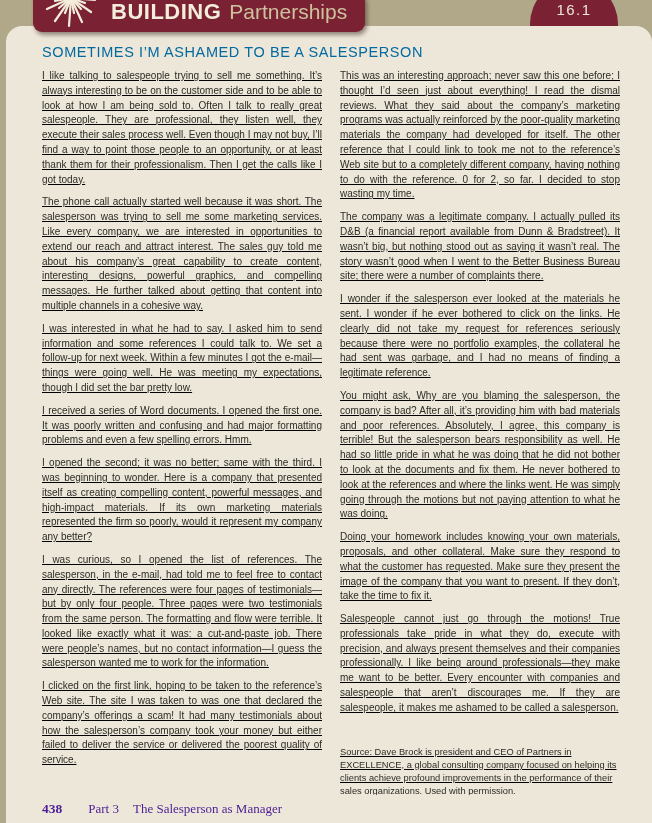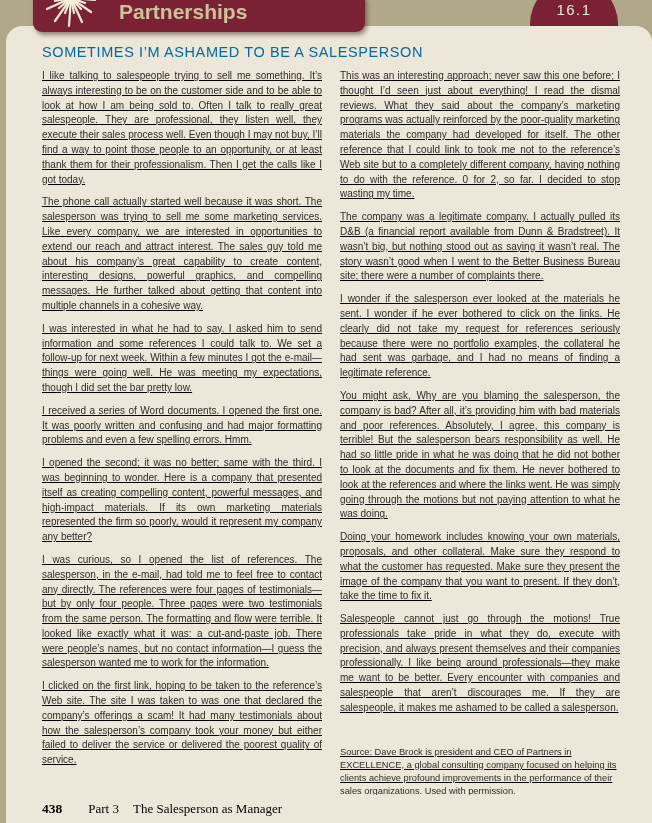--- a/index.html
+++ b/index.html
@@ -27,37 +27,37 @@
   .col p{
     font-size:10px;line-height:14.8px;text-align:justify;
     color:#2c2b27;margin:0 0 8px 0;
   }
   .col p.source-note{
     font-size:9.3px;line-height:13px;text-align:left;margin-top:30px;color:#2c2b27;
   }
   .footer{
     position:absolute;left:36px;bottom:6px;
     font-family:"Liberation Serif","DejaVu Serif",serif;
-    font-size:13px;color:#000000;display:flex;align-items:flex-end;
+    font-size:13px;color:#4c1d95;display:flex;align-items:flex-end;
   }
   .footer .pgnum{font-weight:bold;margin-right:26px;font-size:13.5px;}
   .footer .part{margin-right:14px;}
   .banner{
     position:absolute;left:33px;top:-8px;width:332px;height:40px;
     background:#7a2134;border-radius:9px;
     box-shadow:2px 3px 4px rgba(40,15,10,.45);
     display:flex;align-items:center;
     padding-left:78px;box-sizing:border-box;
     z-index:3;
   }
   .banner .word-bold{
     font-size:22px;font-weight:bold;color:#f3edda;letter-spacing:.5px;white-space:nowrap;
   }
   .banner .word-light{
-    font-size:21px;font-weight:700;color:#cdc29c;margin-left:8px;white-space:nowrap;
+    font-size:21px;font-weight:400;color:#cdc29c;margin-left:8px;white-space:nowrap;
   }
   .starburst{
     position:absolute;left:6px;top:0;width:80px;height:40px;overflow:visible;
   }
   .badge-dome{
     position:absolute;left:530px;top:-20px;width:88px;height:46px;
     background:#7a2134;border-radius:44px 44px 0 0;
     box-sizing:border-box;padding-top:21px;text-align:center;
     z-index:2;
   }
@@ -113,18 +113,19 @@
       <line x1="32" y1="6" x2="35" y2="21"></line>
       <line x1="32" y1="6" x2="30" y2="34"></line>
       <line x1="32" y1="6" x2="26" y2="21"></line>
       <line x1="32" y1="6" x2="16" y2="29"></line>
       <line x1="32" y1="6" x2="20" y2="16"></line>
       <line x1="32" y1="6" x2="8" y2="17"></line>
       <line x1="32" y1="6" x2="16" y2="9"></line>
       <line x1="32" y1="6" x2="10" y2="6"></line>
     </g>
   </svg>
+  <span class="word-bold">BUILDING</span>
   <span class="word-light">Partnerships</span>
 </div>
 
 <div class="badge-dome">
   <span class="badge-text">16.1</span>
 </div>
 
 </body></html>

